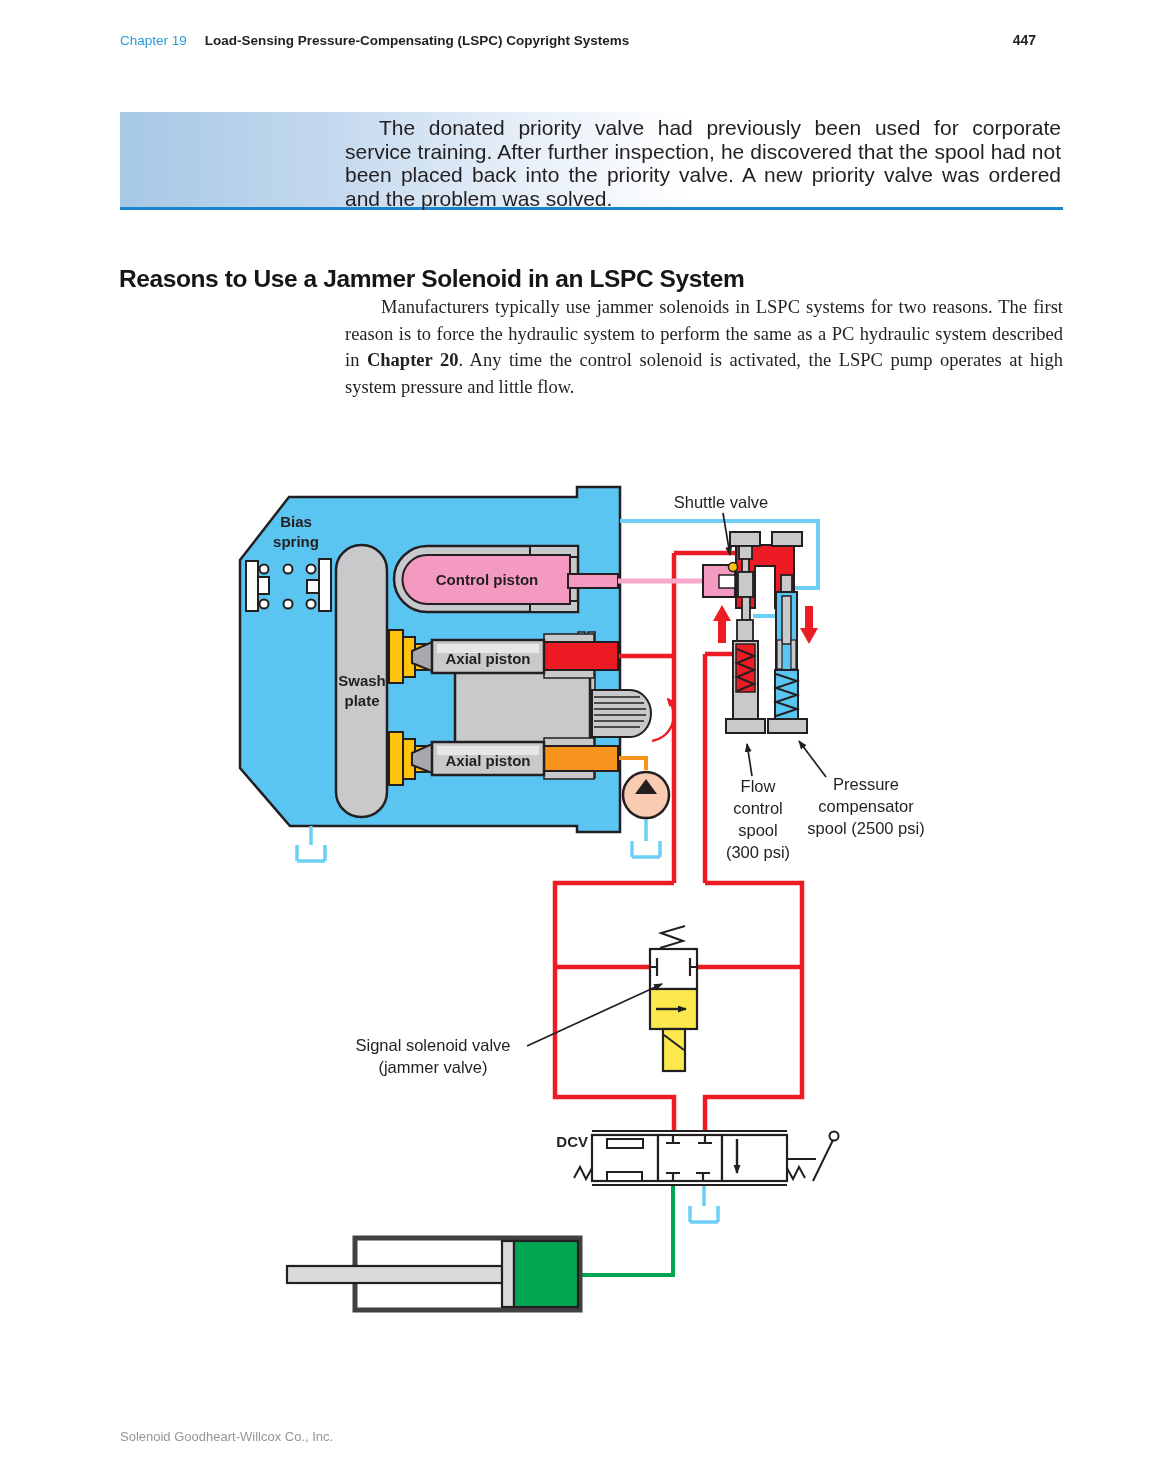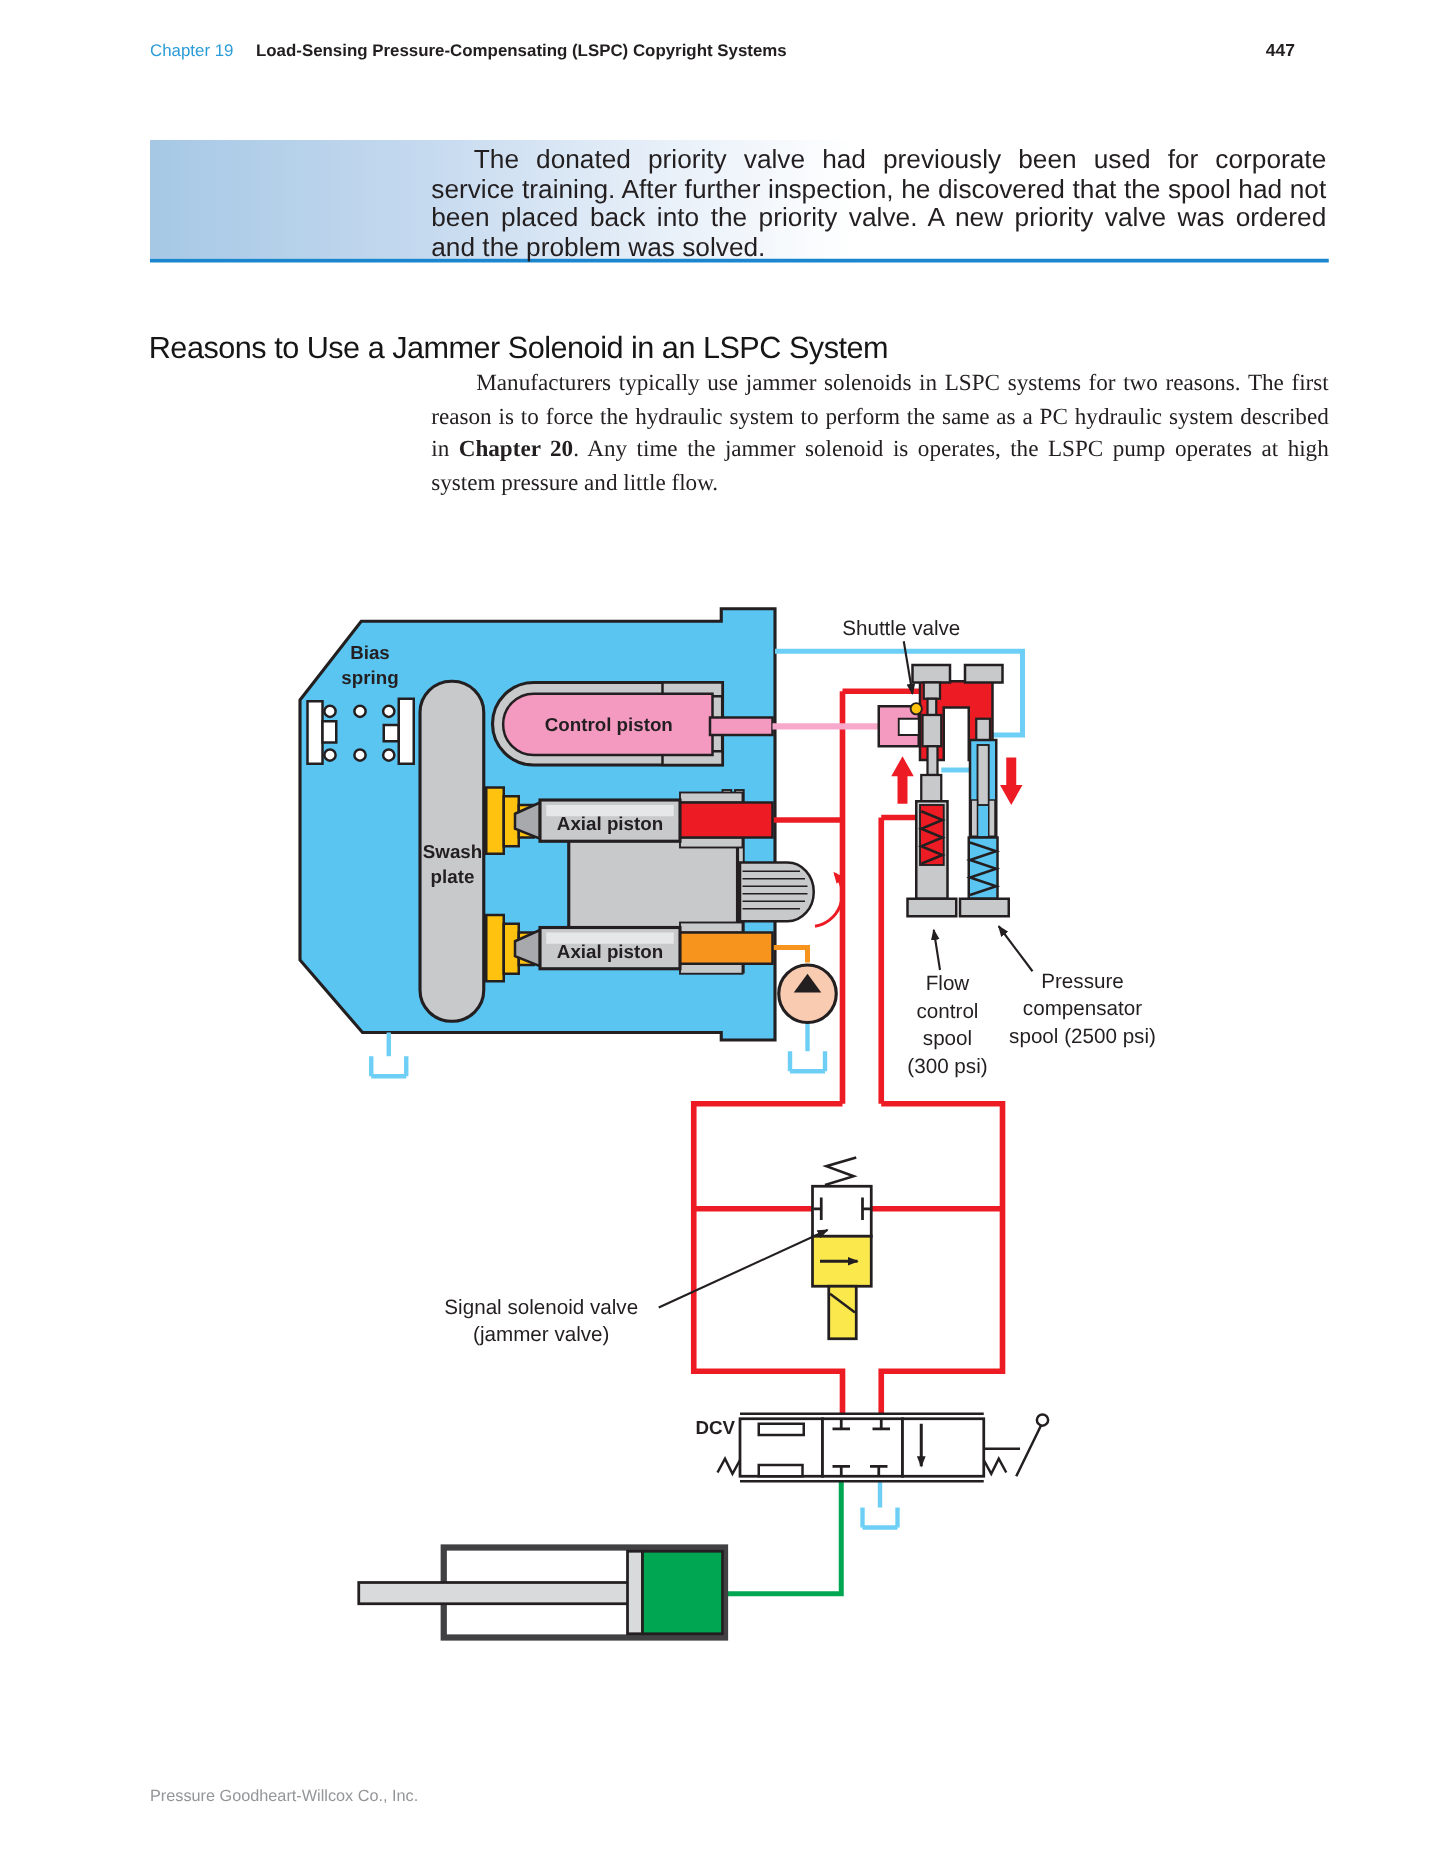--- a/index.html
+++ b/index.html
@@ -16,21 +16,21 @@
   .hdr{position:absolute;top:32px;left:120px;width:916px;display:flex;align-items:baseline;font-size:13.5px;}
   .hdr .chap{color:var(--c-header_blue);white-space:nowrap;}
   .hdr .ttl{font-weight:bold;margin-left:18px;white-space:nowrap;}
   .hdr .pg{margin-left:auto;font-weight:bold;font-size:14px;}
   
   .hlbox{position:absolute;top:112px;left:120px;width:943px;height:98px;
          background:linear-gradient(90deg,var(--c-highlight_left) 0%,#C3D8EE 22%,#E2ECf7 40%,#ffffff 60%);
          border-bottom:3px solid var(--c-highlight_rule);box-sizing:border-box;}
   .hlbox p{margin:0;padding:4px 2px 0 225px;font-size:21px;line-height:23.5px;text-align:justify;text-indent:34px;}
   
-  .shead{position:absolute;top:249px;left:119px;font-weight:normal;font-size:24.5px;letter-spacing:-0.4px;color:#161616;white-space:nowrap;}
+  .shead{position:absolute;top:249px;left:119px;font-weight:bold;font-size:24.5px;letter-spacing:-0.4px;color:#161616;white-space:nowrap;}
   .bodypara{position:absolute;top:294px;left:345px;width:718px;margin:0;
             font-family:"Liberation Serif",serif;font-size:18.5px;line-height:26.6px;text-align:justify;text-indent:36px;}
   
   .cap{position:absolute;top:1320px;left:120px;width:943px;border-top:2.5px solid var(--c-rule_blue);
        padding-top:7px;font-size:16.8px;line-height:23px;}
   .cap .figlbl{color:var(--c-caption_blue);font-weight:bold;}
   .foot{position:absolute;top:1429px;left:120px;font-size:13px;color:#939598;}
   
   #fig{position:absolute;left:0;top:480px;width:1156px;height:840px;}
   .ln{fill:none;}
@@ -67,21 +67,21 @@
     <span class="ttl">Load-Sensing Pressure-Compensating (LSPC) Copyright Systems</span>
     <span class="pg">447</span>
   </div>
 
   <div class="hlbox">
     <p>The donated priority valve had previously been used for corporate service training. After further inspection, he discovered that the spool had not been placed back into the priority valve. A new priority valve was ordered and the problem was solved.</p>
   </div>
 
   <h1 class="shead">Reasons to Use a Jammer Solenoid in an LSPC System</h1>
 
-  <p class="bodypara"><span>Manufacturers typically use jammer solenoids in LSPC systems for two reasons. The first reason is to force the hydraulic system to perform the same as a PC hydraulic system described in </span><b>Chapter 20</b><span>. Any time the jammer solenoid is operates, the LSPC pump operates at high system pressure and little flow.</span></p>
+  <p class="bodypara"><span>Manufacturers typically use jammer solenoids in LSPC systems for two reasons. The first reason is to force the hydraulic system to perform the same as a PC hydraulic system described in </span><b>Chapter 20</b><span>. Any time the control solenoid is activated, the LSPC pump operates at high system pressure and little flow.</span></p>
 
   <svg id="fig" viewBox="0 480 1156 840">
     <defs>
       <marker id="mArr" markerWidth="10" markerHeight="8" refX="8" refY="3.5" orient="auto" markerUnits="userSpaceOnUse">
         <path d="M0,0 L9,3.5 L0,7 Z" fill="#231F20"></path>
       </marker>
       <marker id="mArrR" markerWidth="11" markerHeight="9" refX="7" refY="4" orient="auto" markerUnits="userSpaceOnUse">
         <path d="M0,0 L9,4 L0,8 Z" fill="#ED1C24"></path>
       </marker>
     </defs>
@@ -267,14 +267,14 @@
 
       <text class="albl" text-anchor="middle" x="433" y="1051">Signal solenoid valve</text>
       <text class="albl" text-anchor="middle" x="433" y="1073">(jammer valve)</text>
       <line class="ln s-blk" stroke-width="1.7" x1="527" y1="1046" x2="662" y2="984" marker-end="url(#mArr)"></line>
 
       <text class="lbl-b" text-anchor="end" x="588" y="1147">DCV</text>
     </g>
   </svg>
 
 
-  <div class="foot">Pressure Goodheart-Willcox Co., Inc.</div>
+  <div class="foot">Solenoid Goodheart-Willcox Co., Inc.</div>
 </div>
 
 </body></html>

